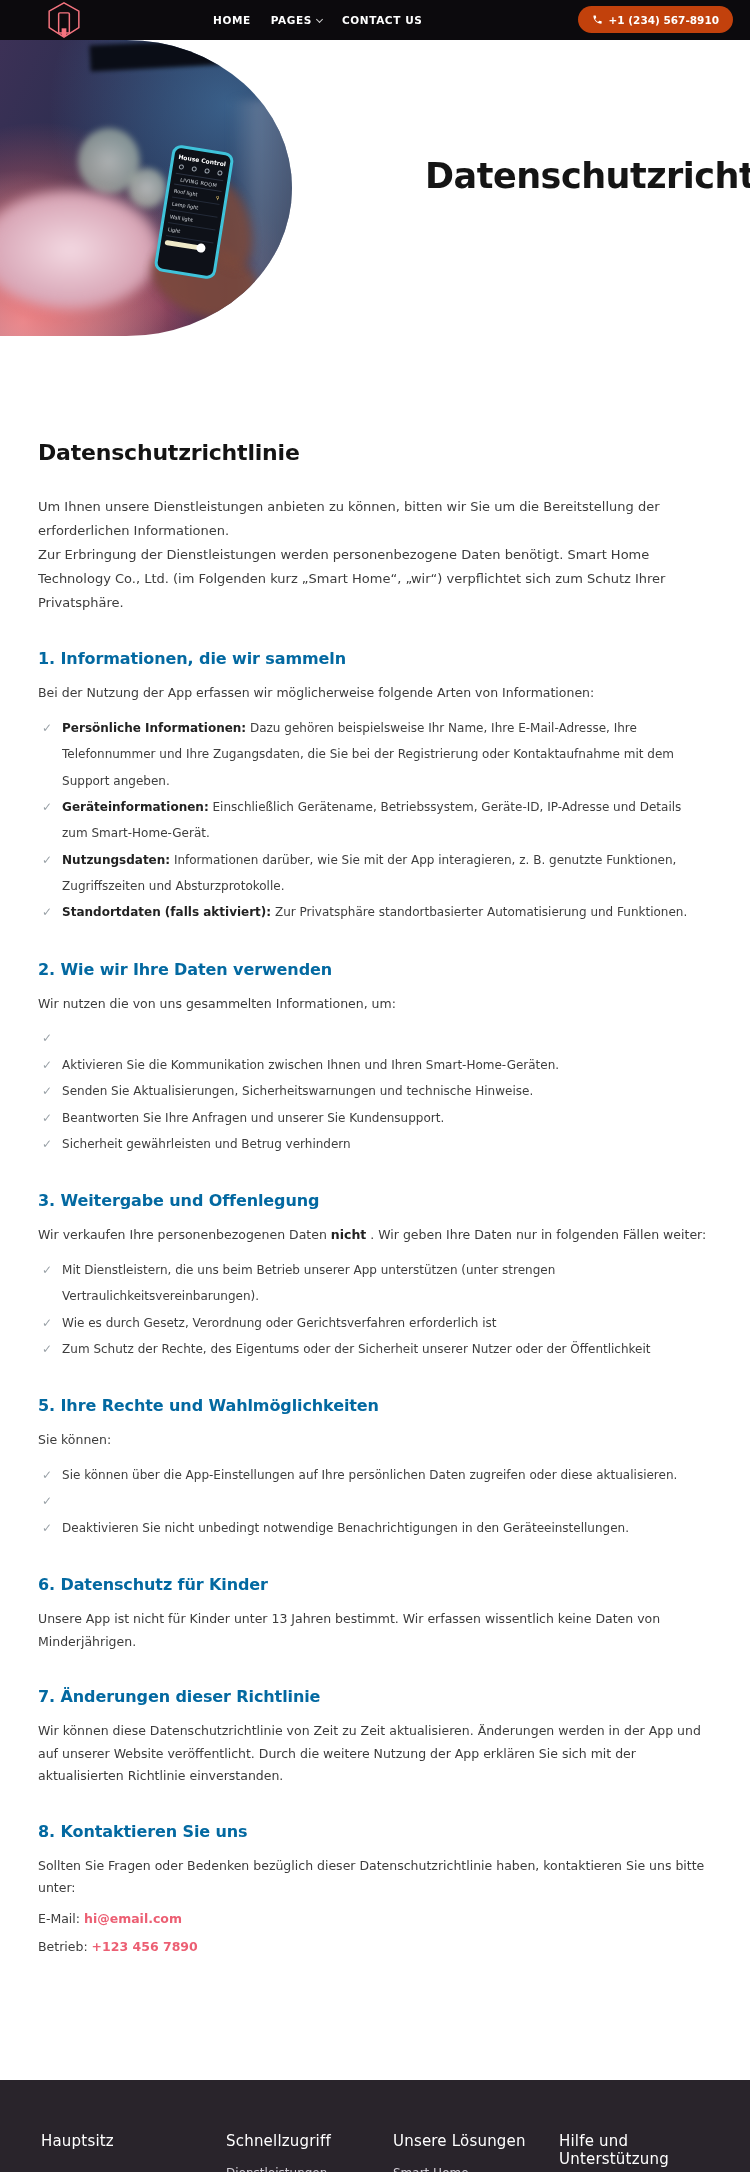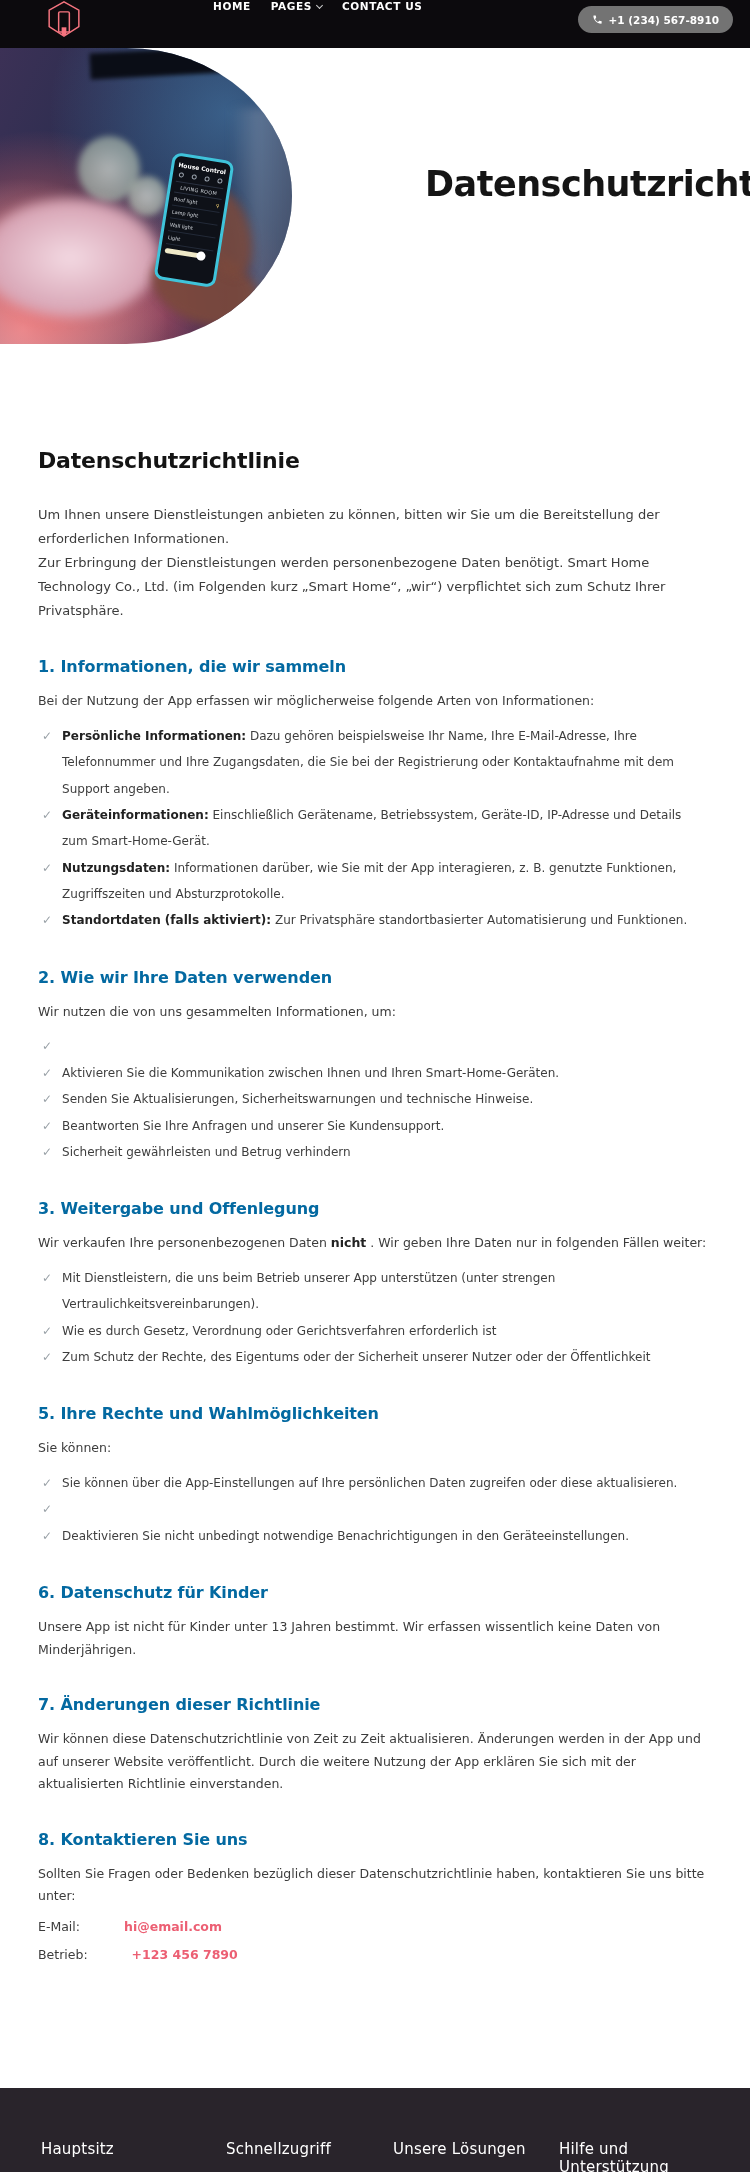--- a/index.html
+++ b/index.html
@@ -4,37 +4,37 @@
 <style>
   * { box-sizing: border-box; }
   html,body { margin:0; padding:0; }
   body {
     width:750px; background:#ffffff;
     font-family:"DejaVu Sans","Liberation Sans",sans-serif;
     color:#3f3f3f;
   }
   
   .topbar {
-    height:48px; background:#0c0a0d; display:flex; align-items:flex-start;
+    height:40px; background:#0c0a0d; display:flex; align-items:center;
     position:relative; overflow:hidden;
   }
   .logo { margin-left:45px; display:flex; align-items:center; cursor:pointer; }
   .nav { position:absolute; left:213px; display:flex; gap:20px; align-items:center; }
   .nav-item {
     color:#ffffff; font-size:10.5px; font-weight:600; letter-spacing:.6px;
     cursor:pointer; display:flex; align-items:center; white-space:nowrap;
   }
   .chev {
     display:inline-block; width:5px; height:5px; margin-left:5px; margin-top:-2px;
     border-right:1.5px solid #cfcfcf; border-bottom:1.5px solid #cfcfcf;
     transform:rotate(45deg);
   }
   .phone-btn {
     position:absolute; right:17px; top:6px; height:27px;
-    background:#737373; color:#fff; border:none; border-radius:14px;
+    background:#c2410c; color:#fff; border:none; border-radius:14px;
     display:flex; align-items:center; gap:6px; padding:0 14px;
     font-size:10.5px; font-weight:700; cursor:pointer;
     font-family:inherit;
   }
   
   .hero { position:relative; height:296px; background:#fff; overflow:hidden; }
   .hero-img {
     position:absolute; left:0; top:0; width:292px; height:296px;
     border-radius:0 170px 170px 0 / 0 152px 152px 0;
     overflow:hidden;
@@ -85,21 +85,21 @@
   .page-h2 { font-size:22px; font-weight:800; color:#141414; margin:0 0 30px 0; letter-spacing:-0.2px;}
   .intro { font-size:13px; line-height:1.85; color:#3c3c3c; margin:0 0 18px 0; max-width:680px;}
   .sec-h3 { font-size:16px; font-weight:800; color:#0369a1; margin:34px 0 8px 0; letter-spacing:-0.1px;}
   .sec-p { font-size:12.5px; line-height:1.8; color:#3c3c3c; margin:14px 0 10px 0; max-width:680px;}
   .checklist { list-style:none; margin:4px 0 20px 0; padding:0 0 0 4px; max-width:660px;}
   .checklist li { display:flex; align-items:flex-start; gap:10px;
     font-size:12px; line-height:2.2; color:#3e3e3e; }
   .check { color:#99a1a7; font-size:12px; line-height:2.2; flex:0 0 auto; }
   .b { font-weight:700; color:#222; }
   .contact-line { font-size:12.5px; line-height:2.1; margin:2px 0; color:#3c3c3c;}
-  .pink-link { color:#ec5f73; font-weight:700; text-decoration:none; cursor:pointer;margin-left:40px; }
+  .pink-link { color:#ec5f73; font-weight:700; text-decoration:none; cursor:pointer; }
   
   .footer { background:#29242b; color:#d5d1d8; padding:52px 41px 38px 41px; min-height:382px; }
   .cols { display:grid; grid-template-columns:185px 167px 166px 1fr; }
   .fh { color:#ffffff; font-size:15px; font-weight:400; margin:0 0 16px 0; letter-spacing:.2px;}
   .addr { font-size:12px; line-height:2; margin:0; color:#d5d1d8;}
   .flinks { list-style:none; margin:0; padding:0; }
   .flinks li { font-size:12px; margin:0 0 19px 0; color:#d2ced6; cursor:pointer; }
 </style>
 </head>
 <body>

